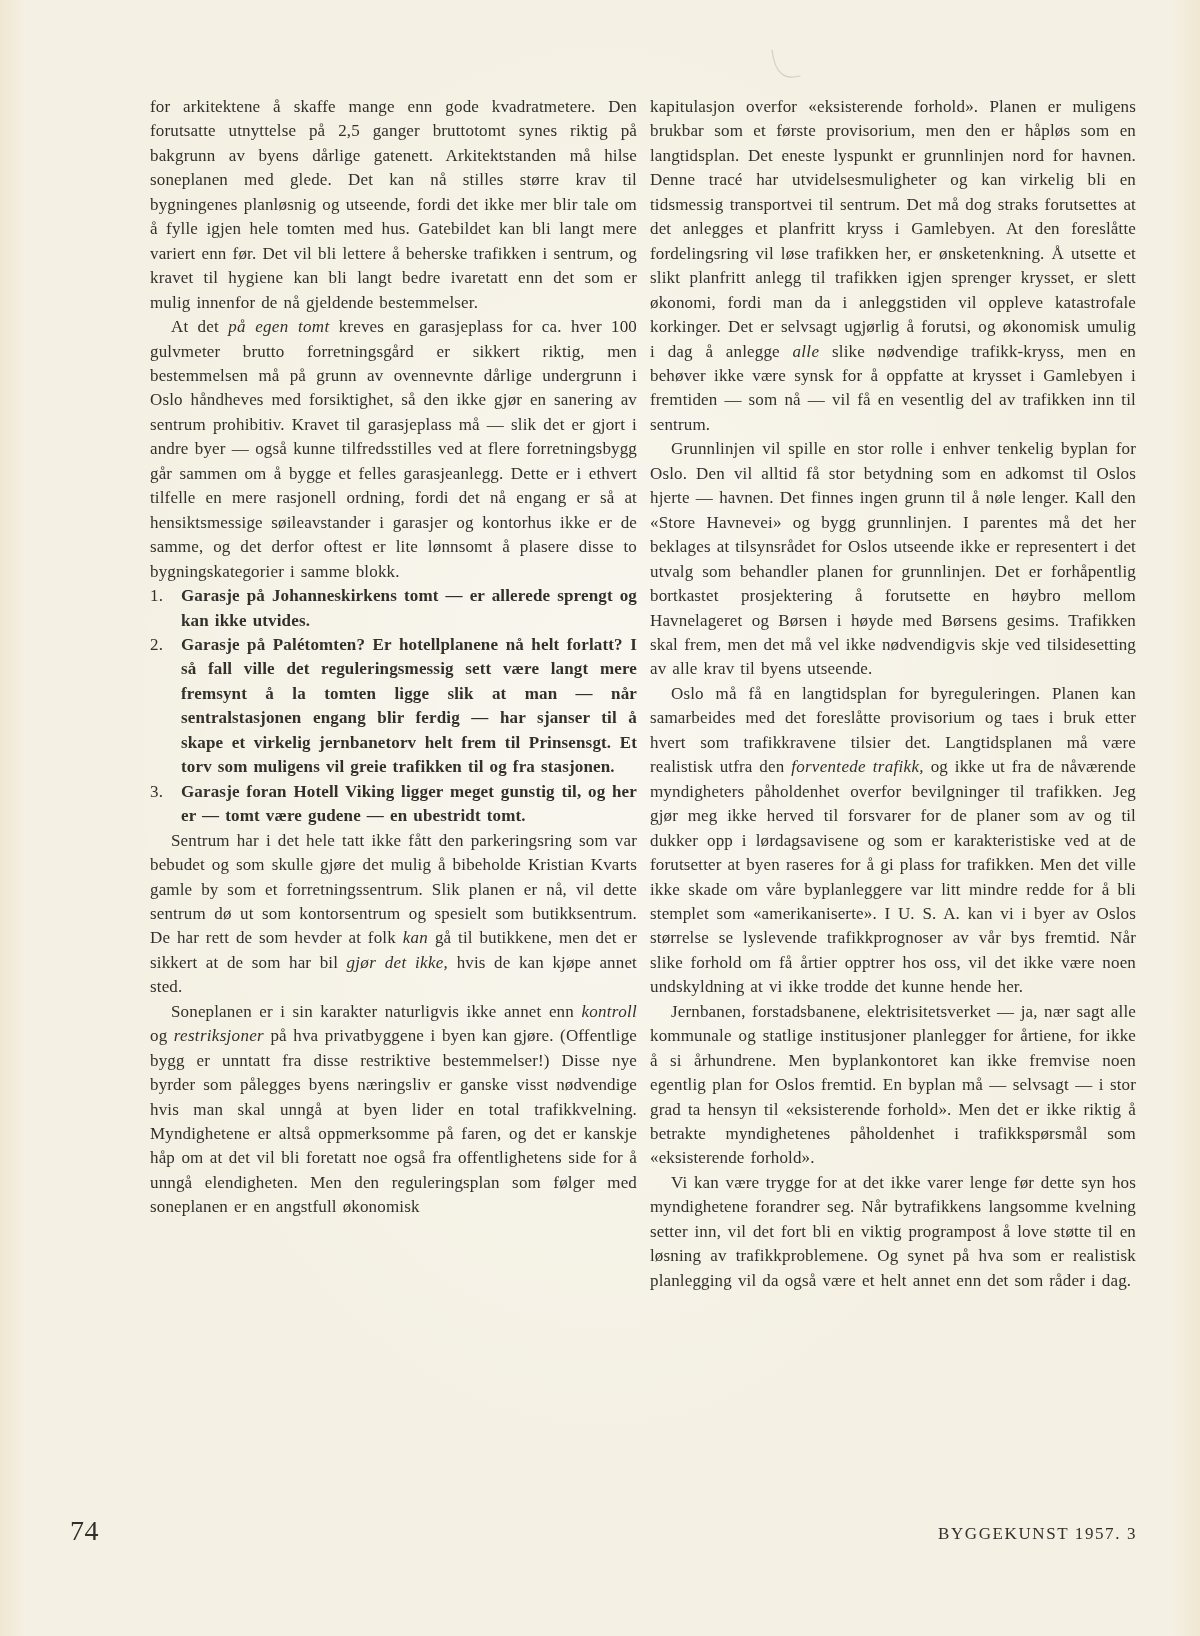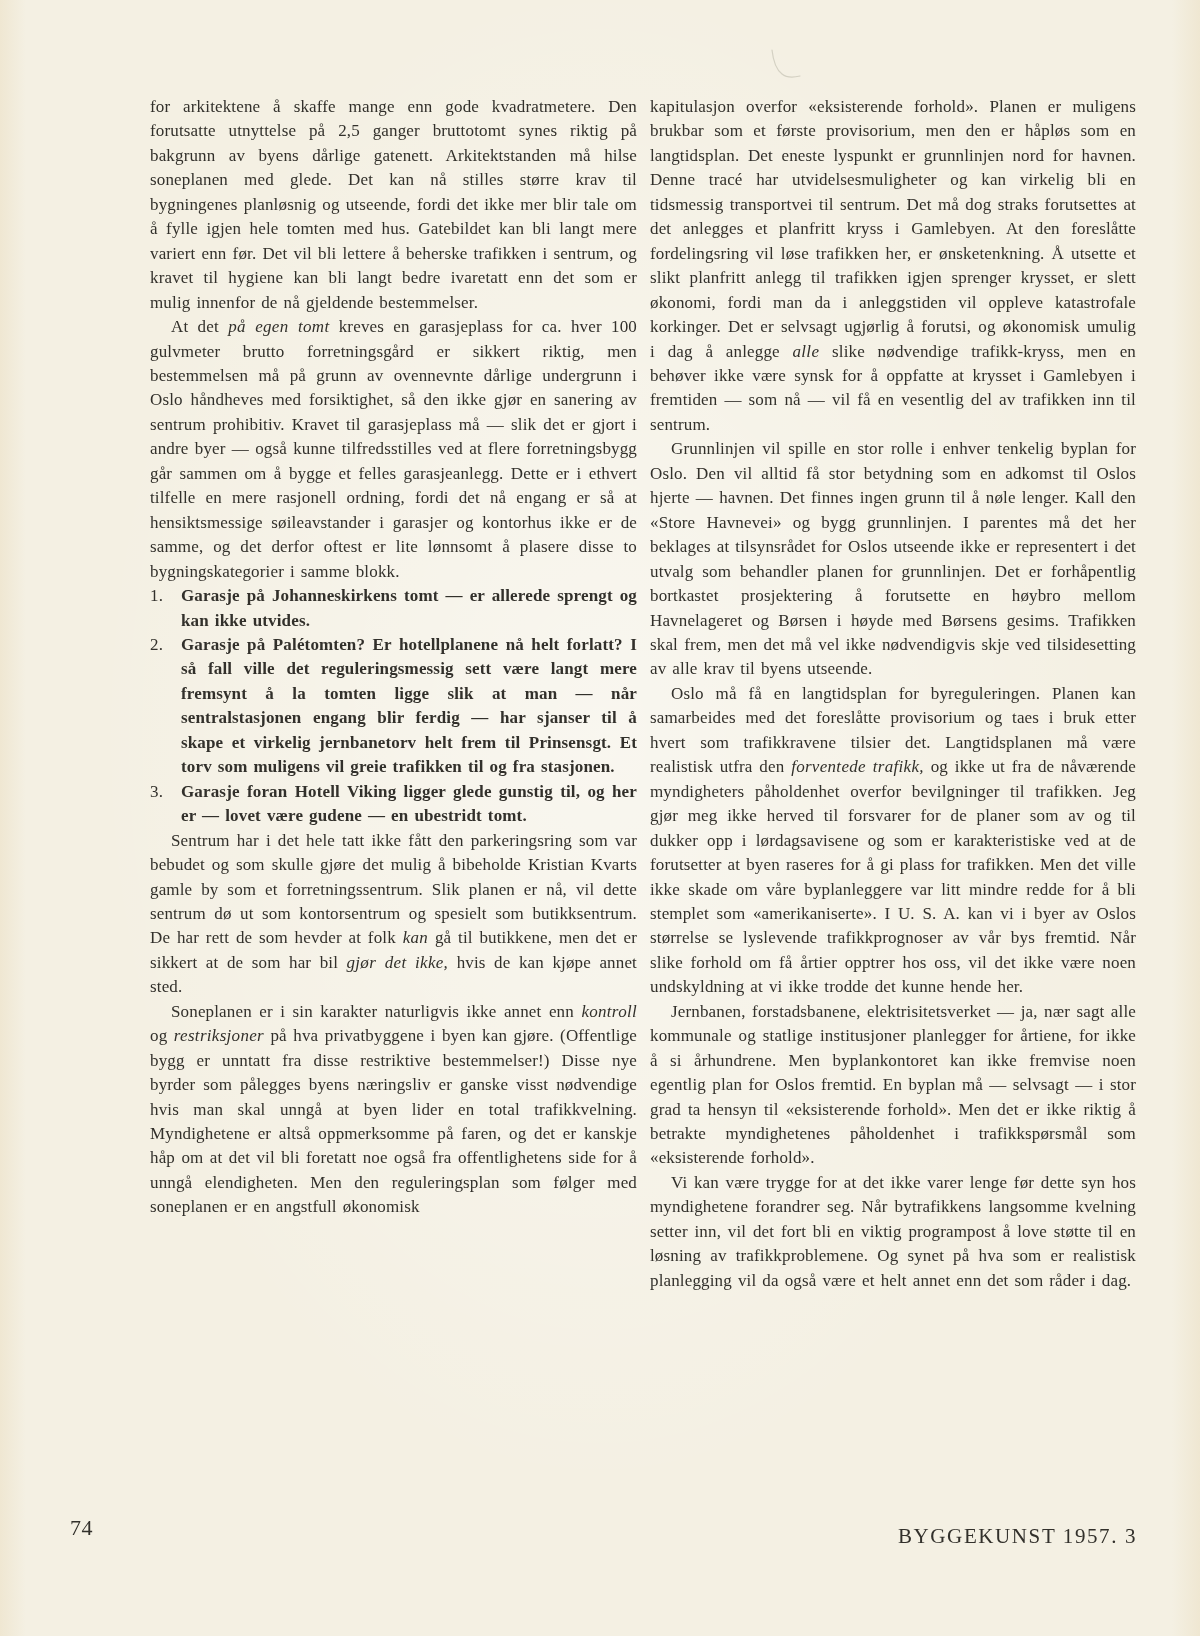--- a/index.html
+++ b/index.html
@@ -30,25 +30,25 @@
   p.indent{text-indent:21px;}
   .gap-sm{margin-top:6px;}
   .gap-md{margin-top:9px;font-family:Liberation Serif, serif;}
   .gap-lg{margin-top:14px;}
   .list-item{display:flex;margin:0;}
   .list-number{flex:0 0 31px;}
   .list-body{flex:1;text-align:justify;font-weight:bold;}
   em{font-style:italic;letter-spacing:0.3px;}
   .page-number{
     position:absolute;left:70px;top:1515px;
-    font-size:22px;letter-spacing:0.5px;
+    font-size:28px;letter-spacing:0.5px;
   }
   .journal-name{
     position:absolute;right:63px;top:1524px;
-    font-size:21px;letter-spacing:1.6px;
+    font-size:17px;letter-spacing:1.6px;
   }
   .pencil-mark{
     position:absolute;left:758px;top:48px;opacity:.5;
   }
 </style>
 </head>
 <body>
 
 <div class="page">
 
@@ -62,21 +62,21 @@
       <div class="list-item gap-lg">
         <span class="list-number">1.</span>
         <span class="list-body"><span>Garasje på Johanneskirkens tomt — er allerede sprengt og kan ikke utvides.</span></span>
       </div>
       <div class="list-item">
         <span class="list-number">2.</span>
         <span class="list-body"><span>Garasje på Palétomten? Er hotellplanene nå helt forlatt? I så fall ville det reguleringsmessig sett være langt mere fremsynt å la tomten ligge slik at man — når sentralstasjonen engang blir ferdig — har sjanser til å skape et virkelig jernbanetorv helt frem til Prinsensgt. Et torv som muligens vil greie trafikken til og fra stasjonen.</span></span>
       </div>
       <div class="list-item">
         <span class="list-number">3.</span>
-        <span class="list-body"><span>Garasje foran Hotell Viking ligger glede gunstig til, og her er — lovet være gudene — en ubestridt tomt.</span></span>
+        <span class="list-body"><span>Garasje foran Hotell Viking ligger meget gunstig til, og her er — tomt være gudene — en ubestridt tomt.</span></span>
       </div>
       <p class="para indent gap-lg"><span>Sentrum har i det hele tatt ikke fått den parkeringsring som var bebudet og som skulle gjøre det mulig å bibeholde Kristian Kvarts gamle by som et forretningssentrum. Slik planen er nå, vil dette sentrum dø ut som kontorsentrum og spesielt som butikksentrum. De har rett de som hevder at folk </span><em>kan</em><span> gå til butikkene, men det er sikkert at de som har bil </span><em>gjør det ikke,</em><span> hvis de kan kjøpe annet sted.</span></p>
       <p class="para indent"><span>Soneplanen er i sin karakter naturligvis ikke annet enn </span><em>kontroll</em><span> og </span><em>restriksjoner</em><span> på hva privatbyggene i byen kan gjøre. (Offentlige bygg er unntatt fra disse restriktive bestemmelser!) Disse nye byrder som pålegges byens næringsliv er ganske visst nødvendige hvis man skal unngå at byen lider en total trafikkvelning. Myndighetene er altså oppmerksomme på faren, og det er kanskje håp om at det vil bli foretatt noe også fra offentlighetens side for å unngå elendigheten. Men den reguleringsplan som følger med soneplanen er en angstfull økonomisk</span></p>
     </div>
   <div class="column column-right">
       <p class="para"><span>kapitulasjon overfor «eksisterende forhold». Planen er muligens brukbar som et første provisorium, men den er håpløs som en langtidsplan. Det eneste lyspunkt er grunnlinjen nord for havnen. Denne tracé har utvidelsesmuligheter og kan virkelig bli en tidsmessig transportvei til sentrum. Det må dog straks forutsettes at det anlegges et planfritt kryss i Gamlebyen. At den foreslåtte fordelingsring vil løse trafikken her, er ønsketenkning. Å utsette et slikt planfritt anlegg til trafikken igjen sprenger krysset, er slett økonomi, fordi man da i anleggstiden vil oppleve katastrofale korkinger. Det er selvsagt ugjørlig å forutsi, og økonomisk umulig i dag å anlegge </span><em>alle</em><span> slike nødvendige trafikk-kryss, men en behøver ikke være synsk for å oppfatte at krysset i Gamlebyen i fremtiden — som nå — vil få en vesentlig del av trafikken inn til sentrum.</span></p>
       <p class="para indent gap-sm"><span>Grunnlinjen vil spille en stor rolle i enhver tenkelig byplan for Oslo. Den vil alltid få stor betydning som en adkomst til Oslos hjerte — havnen. Det finnes ingen grunn til å nøle lenger. Kall den «Store Havnevei» og bygg grunnlinjen. I parentes må det her beklages at tilsynsrådet for Oslos utseende ikke er representert i det utvalg som behandler planen for grunnlinjen. Det er forhåpentlig bortkastet prosjektering å forutsette en høybro mellom Havnelageret og Børsen i høyde med Børsens gesims. Trafikken skal frem, men det må vel ikke nødvendigvis skje ved tilsidesetting av alle krav til byens utseende.</span></p>
       <p class="para indent gap-md"><span>Oslo må få en langtidsplan for byreguleringen. Planen kan samarbeides med det foreslåtte provisorium og taes i bruk etter hvert som trafikkravene tilsier det. Langtidsplanen må være realistisk utfra den </span><em>forventede trafikk,</em><span> og ikke ut fra de nåværende myndigheters påholdenhet overfor bevilgninger til trafikken. Jeg gjør meg ikke herved til forsvarer for de planer som av og til dukker opp i lørdagsavisene og som er karakteristiske ved at de forutsetter at byen raseres for å gi plass for trafikken. Men det ville ikke skade om våre byplanleggere var litt mindre redde for å bli stemplet som «amerikaniserte». I U. S. A. kan vi i byer av Oslos størrelse se lyslevende trafikkprognoser av vår bys fremtid. Når slike forhold om få årtier opptrer hos oss, vil det ikke være noen undskyldning at vi ikke trodde det kunne hende her.</span></p>
       <p class="para indent gap-sm"><span>Jernbanen, forstadsbanene, elektrisitetsverket — ja, nær sagt alle kommunale og statlige institusjoner planlegger for årtiene, for ikke å si århundrene. Men byplankontoret kan ikke fremvise noen egentlig plan for Oslos fremtid. En byplan må — selvsagt — i stor grad ta hensyn til «eksisterende forhold». Men det er ikke riktig å betrakte myndighetenes påholdenhet i trafikkspørsmål som «eksisterende forhold».</span></p>
       <p class="para indent gap-md"><span>Vi kan være trygge for at det ikke varer lenge før dette syn hos myndighetene forandrer seg. Når bytrafikkens langsomme kvelning setter inn, vil det fort bli en viktig programpost å love støtte til en løsning av trafikkproblemene. Og synet på hva som er realistisk planlegging vil da også være et helt annet enn det som råder i dag.</span></p>

